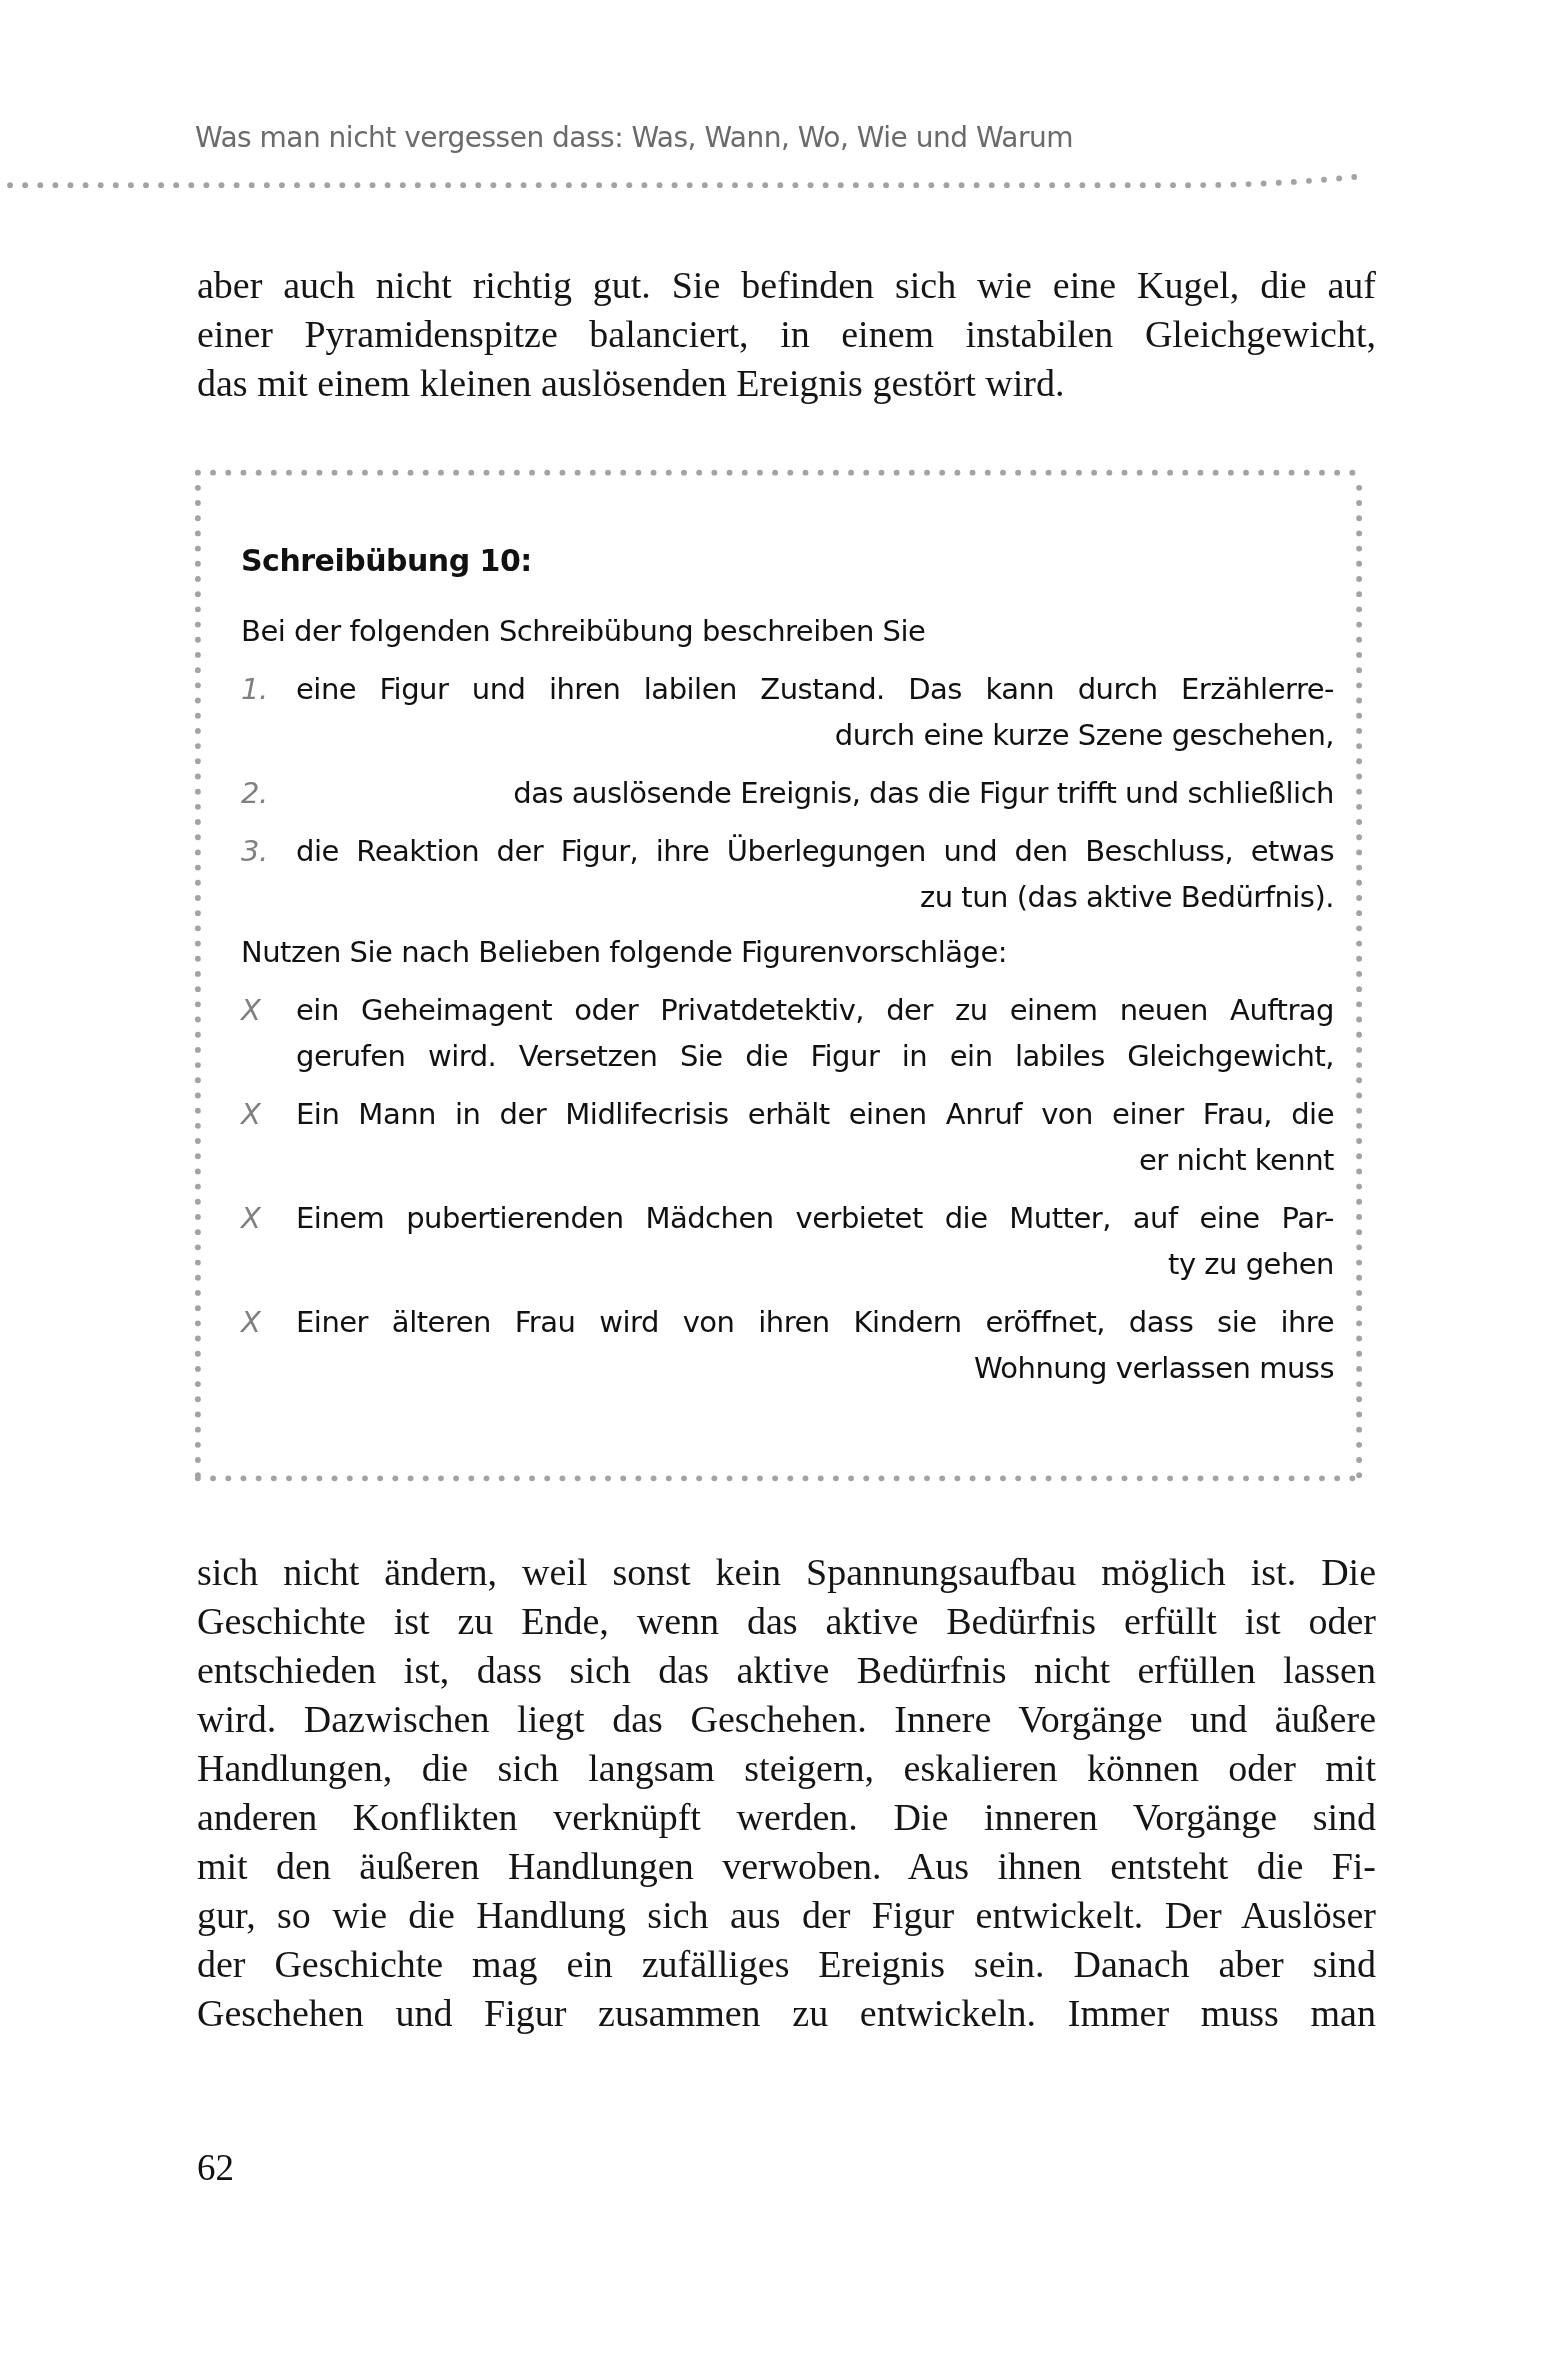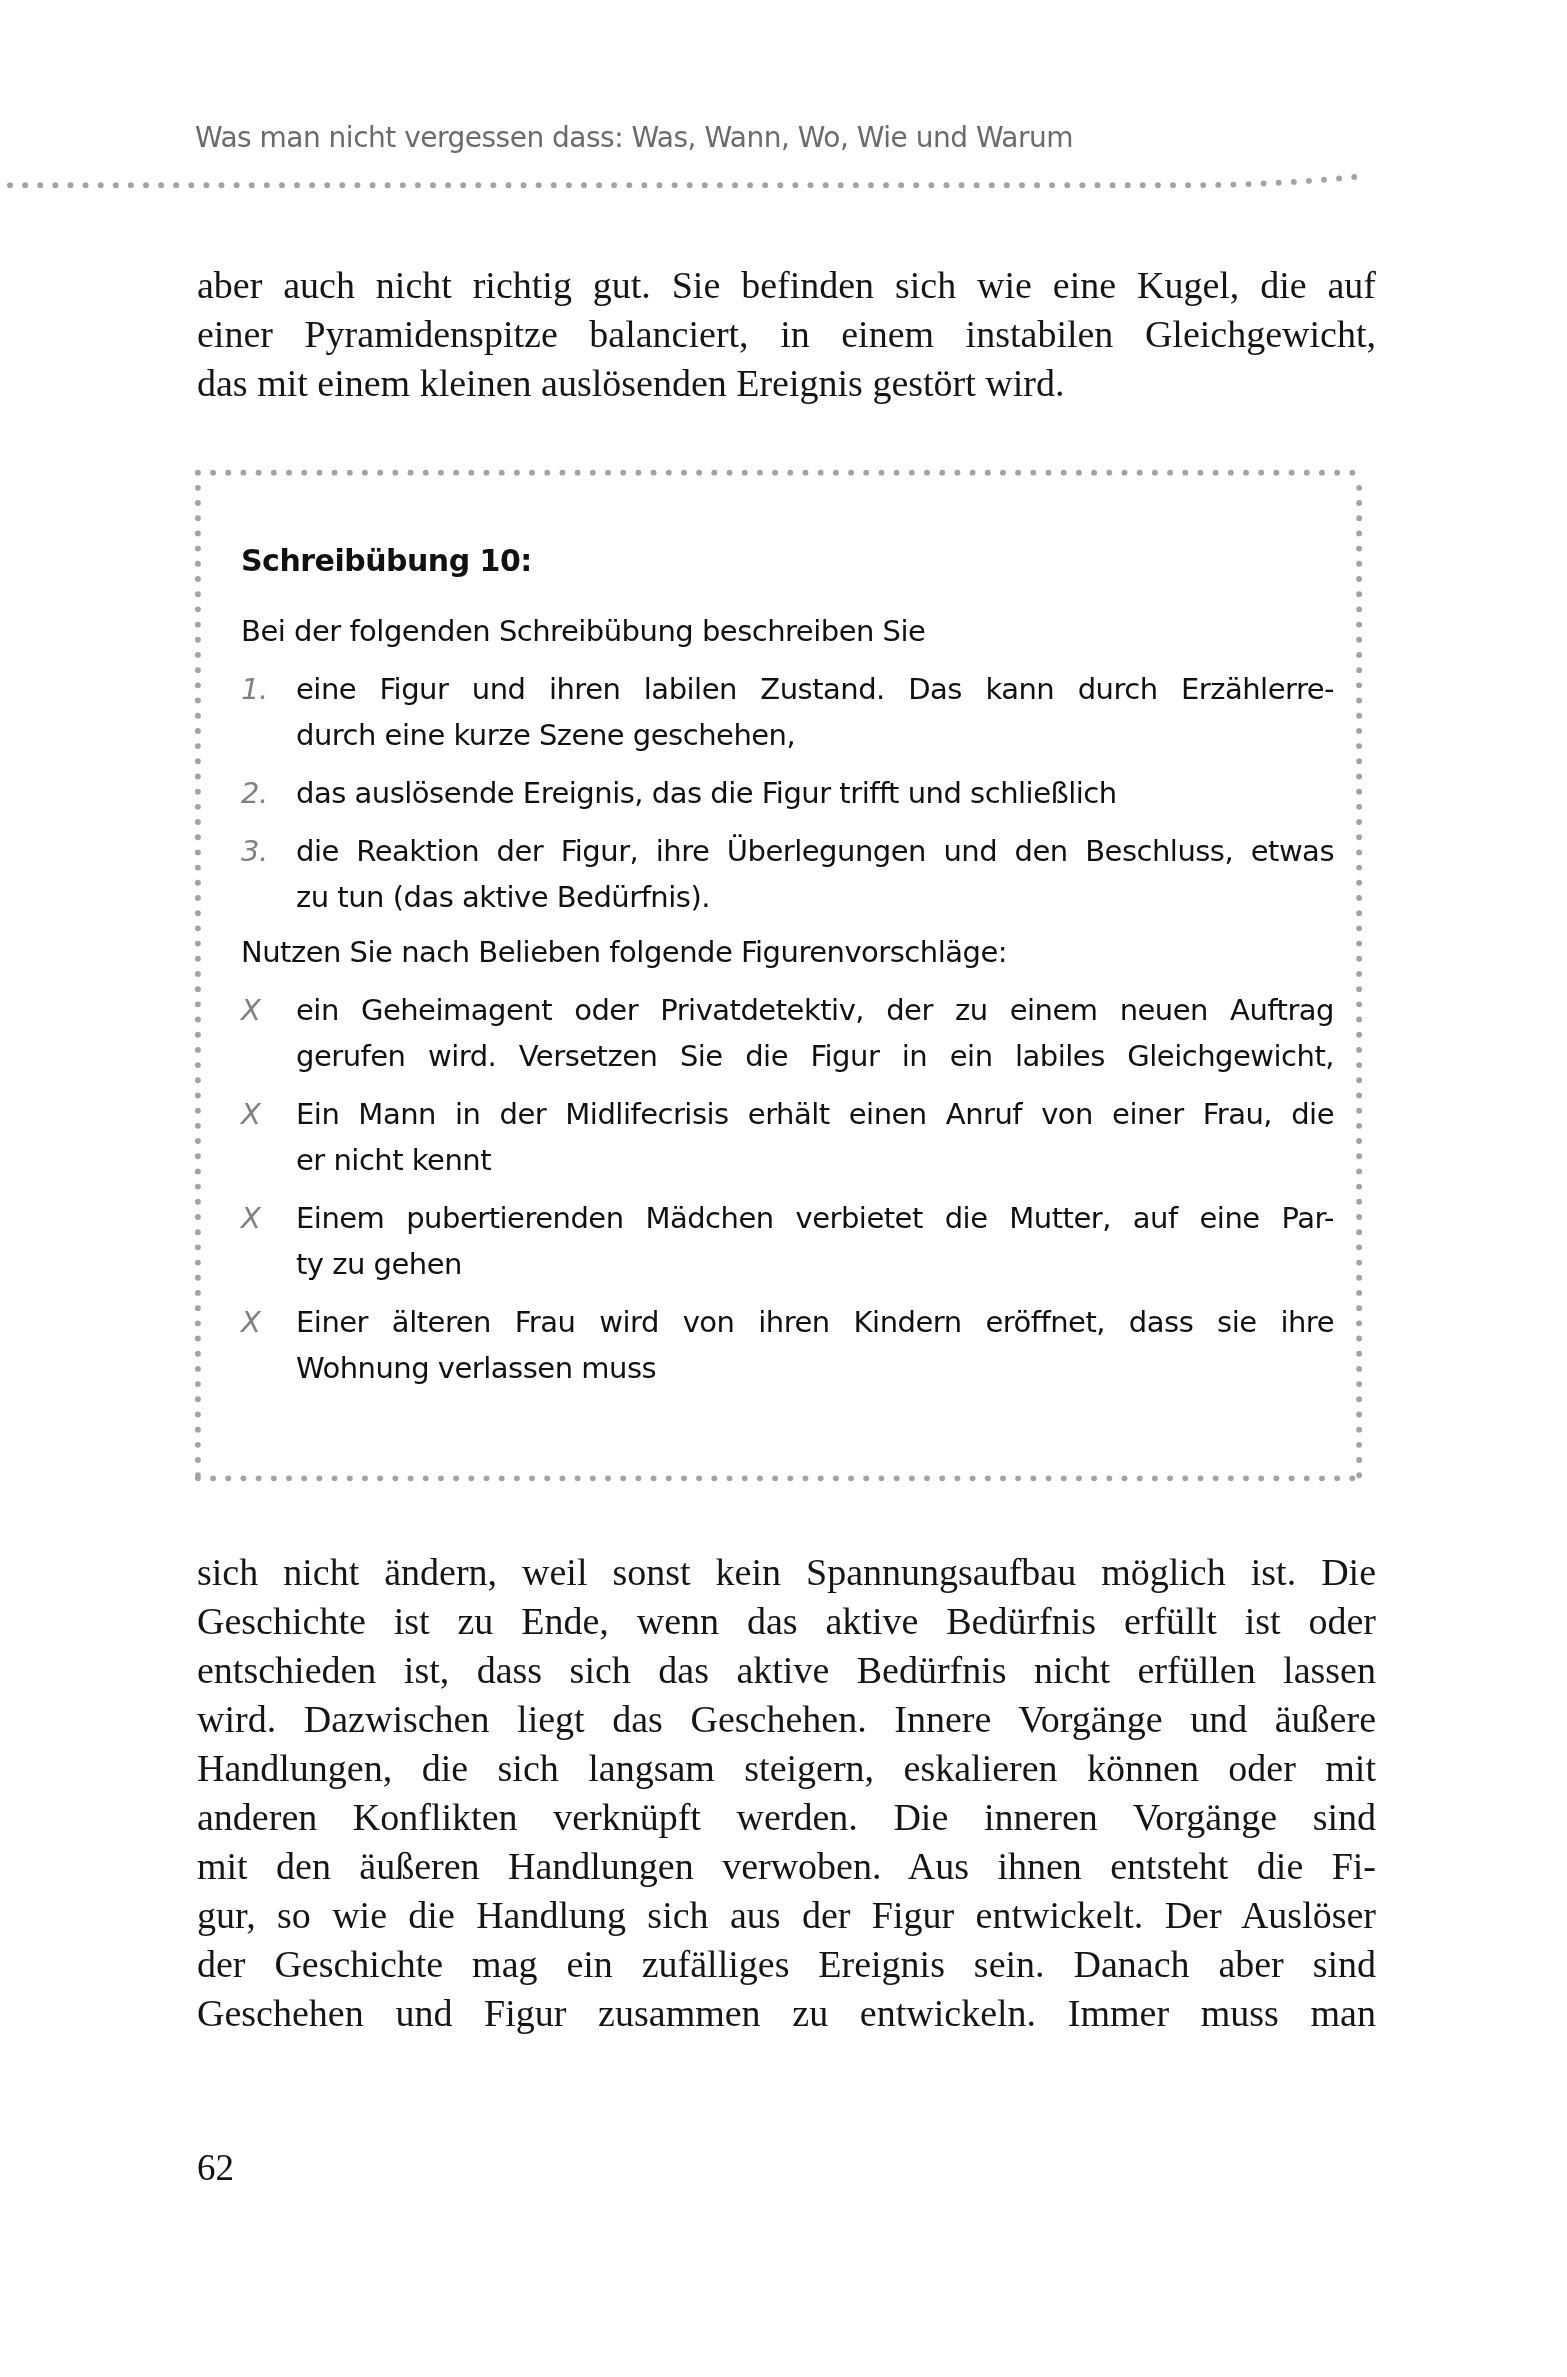--- a/index.html
+++ b/index.html
@@ -24,21 +24,21 @@
     position: absolute; left: 47px; top: 40px; width: 1093px;
     font-family: "DejaVu Sans", sans-serif; color: #111; margin-top: 33px;
   }
   .ex-title { font-size: 30px; font-weight: bold; line-height: 37px; margin: 0 0 29px 0; letter-spacing: -0.5px; }
   .ex-text { font-size: 29px; line-height: 46px; letter-spacing: -0.5px; }
   .item { position: relative; padding-left: 55px; margin-top: 12px; }
   .item .marker {
     position: absolute; left: 0; top: 0; width: 37px; color: #808080;
     font-family: "DejaVu Sans", sans-serif; font-size: 29px; font-style: italic;
   }
-  .item .txt .l { display: block; white-space: nowrap; }
+  .item .txt .l { display: block; white-space: nowrap; text-align: right; }
   .just { text-align: justify; text-align-last: justify; }
   .page-number {
     position: absolute; left: 197px; top: 2146px;
     font-family: "Liberation Serif", serif; font-size: 37px; color: #111; text-align: right;
   }
 </style>
 </head>
 <body>
 
 <div class="running-head">Was man nicht vergessen dass: Was, Wann, Wo, Wie und Warum</div>

